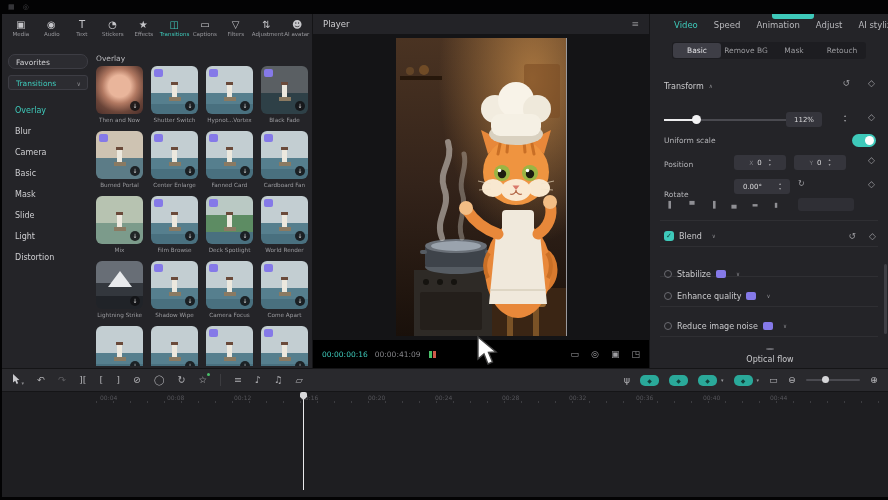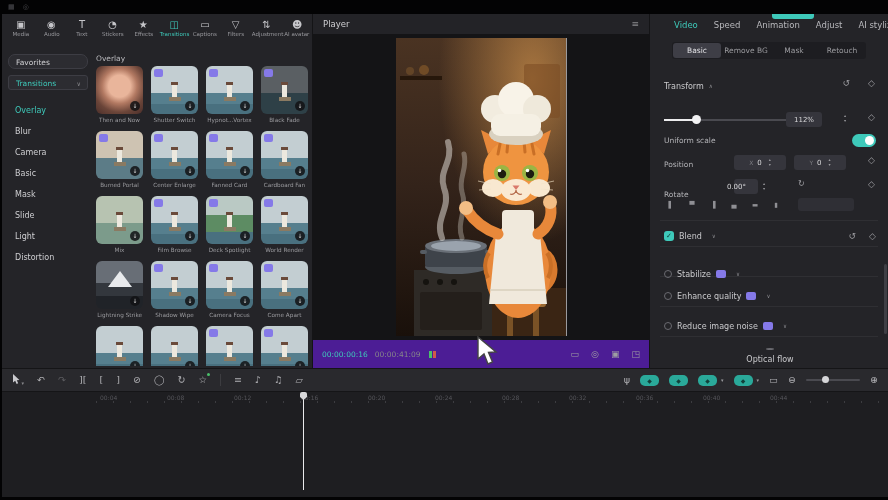--- a/index.html
+++ b/index.html
@@ -41,21 +41,21 @@
   .peak{position:absolute;left:50%;margin-left:-12px;top:10px;width:0;height:0;border-left:12px solid transparent;border-right:12px solid transparent;border-bottom:16px solid #e8eaec;}
   .vip{position:absolute;left:3px;top:3px;width:9px;height:8px;background:#8579e8;border-radius:2px;}
   .dl{position:absolute;right:3px;bottom:3px;width:10px;height:10px;background:rgba(18,18,20,.85);border-radius:50%;color:#ddd;font-size:6px;line-height:10px;text-align:center;}
 
   
   .player-panel{position:absolute;left:311px;top:0;width:337px;height:354px;background:#1b1b1e;border-right:1px solid #141416;box-sizing:border-box;}
   .player-header{height:20px;line-height:20px;padding:0 10px;font-size:8.5px;color:#cfcfd2;background:#232327;display:flex;justify-content:space-between;align-items:center;}
   .pmenu{color:#8a8a8e;font-size:9px;cursor:pointer;}
   .preview{position:absolute;top:20px;left:0;right:0;bottom:28px;background:#141416;}
   .video{position:absolute;left:50%;top:4px;margin-left:-85px;width:170px;height:298px;background:#000;border-right:1px solid #9a9a9e;}
-  .player-footer{position:absolute;bottom:0;left:0;right:0;height:28px;display:flex;align-items:center;padding:0 9px;background:#4c1d95;font-size:7.5px;}
+  .player-footer{position:absolute;bottom:0;left:0;right:0;height:28px;display:flex;align-items:center;padding:0 9px;background:#000000;font-size:7.5px;}
   .tc-cur{color:#3ec9ba;}
   .tc-total{color:#86868a;margin-left:7px;}
   .hd{display:inline-flex;gap:1px;margin-left:8px;}
   .hd i{width:3px;height:7px;display:inline-block;}
   .hd .g{background:#4ac06a;} .hd .r{background:#d05a4a;}
   .pf-icons{margin-left:auto;display:flex;gap:12px;color:#9e9ea2;font-size:9px;}
   .pf-icons span{cursor:pointer;}
   .cursor-svg{position:absolute;left:163px;top:322px;z-index:40;pointer-events:none;}
 
   
@@ -526,21 +526,21 @@
       <span class="stp">
           <span>▴</span>
           <span>▾</span>
         </span>
     </div>
     <span class="rt-ic" style="top:141px;right:13px;">◇</span>
 
     <div class="irow" style="top:172px;">
       <span class="sub">Rotate</span>
     </div>
-    <div class="vbox" style="position:absolute;left:84px;top:165px;width:24px;gap:14px;">
+    <div class="vbox" style="position:absolute;left:84px;top:165px;width:56px;gap:14px;">
       <span>0.00°</span>
       <span class="stp">
           <span>▴</span>
           <span>▾</span>
         </span>
     </div>
     <span class="rt-ic" style="top:165px;left:148px;font-size:8px;">↻</span>
     <span class="rt-ic" style="top:165px;right:13px;">◇</span>
 
     <div class="alignbar" id="alignbar">

